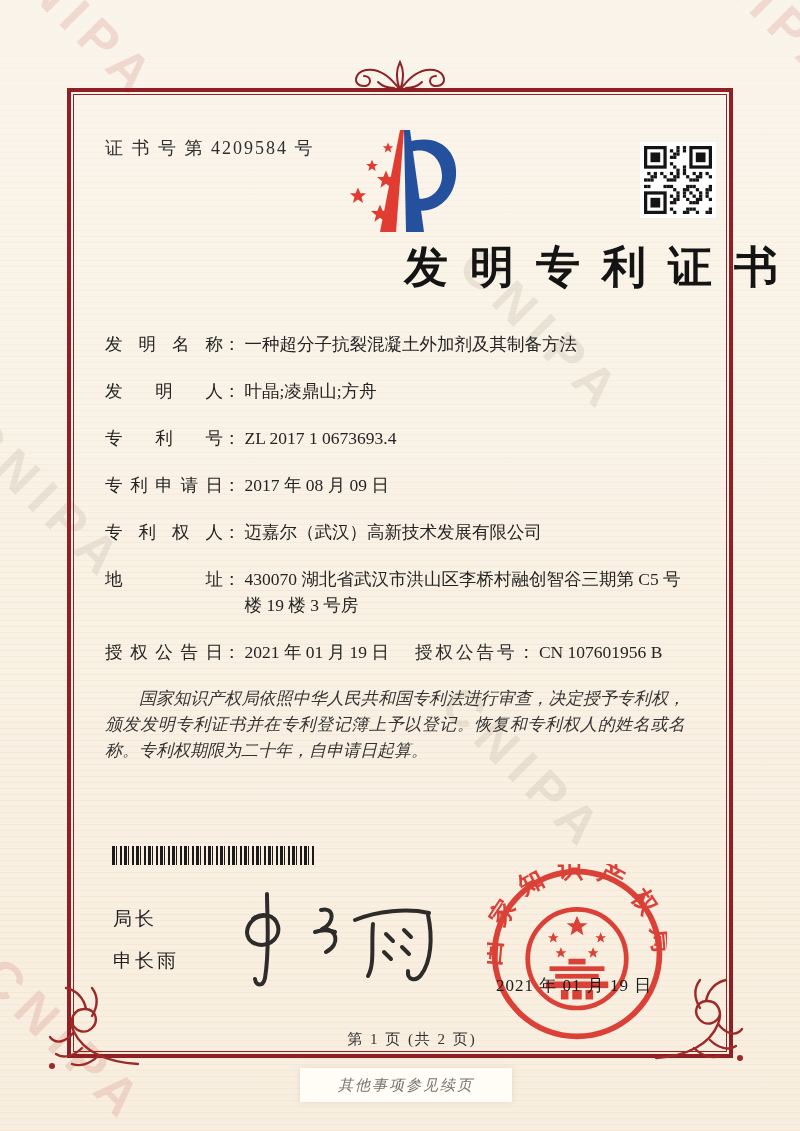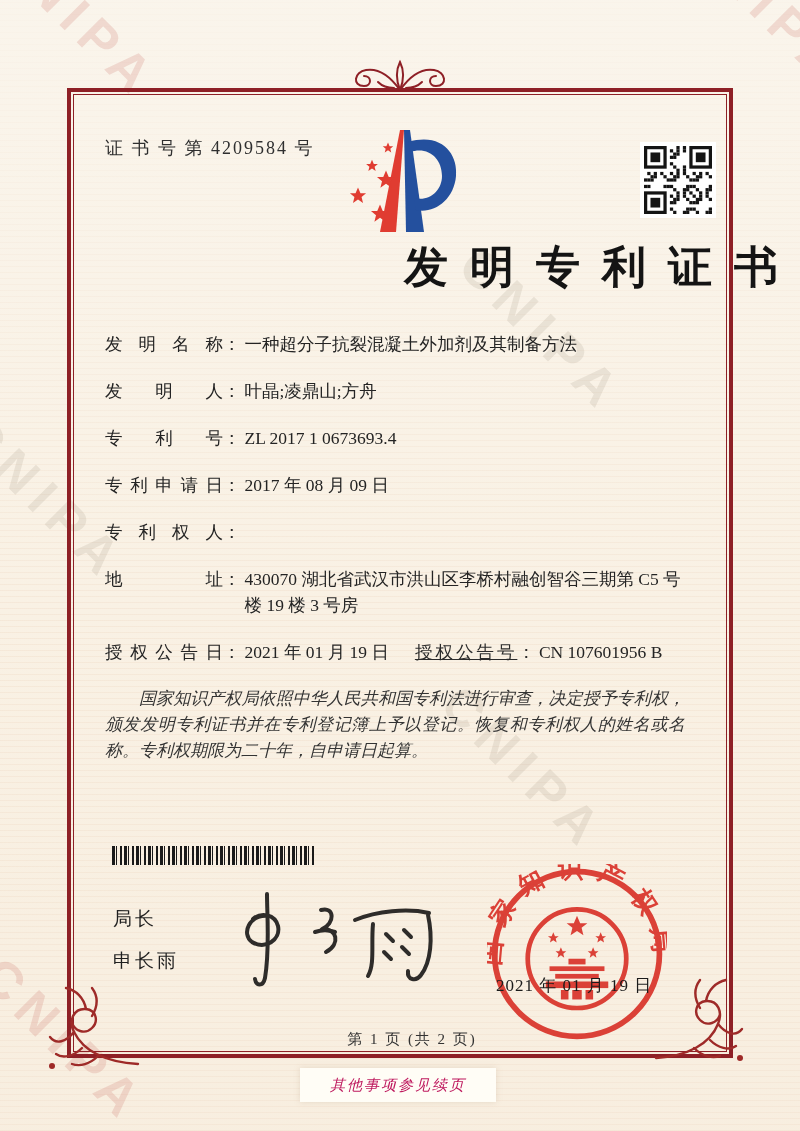--- a/index.html
+++ b/index.html
@@ -19,33 +19,33 @@
   .abs{position:absolute;}
   #cert-no{left:105px;top:136px;font-size:18px;letter-spacing:2px;color:#2f2f2f;}
   #title{left:0;top:238px;width:100%;text-align:right;font-size:44px;font-weight:600;
          letter-spacing:22px;text-indent:22px;color:#141414;}
   #content{left:105px;top:331px;width:580px;font-size:17.5px;line-height:26px;}
   .frow{display:flex;margin-bottom:21px;align-items:flex-start;}
   .flabel{flex:none;display:inline-block;width:118px;text-align:justify;text-align-last:justify;color:#242424;}
   .fcolon{flex:none;padding:0 4px 0 0;}
   .fvalue{white-space:pre-line;color:#242424;}
   .grant-group{margin-left:26px;display:flex;}
-  .glabel{flex:none;letter-spacing:3px;text-decoration:underline;}
+  .glabel{flex:none;letter-spacing:3px;}
   #paras{margin-top:14px;font-size:17px;line-height:26px;font-style:italic;color:#333;}
   #paras p{margin:0 0 4px 0;text-indent:2em;text-align:justify;}
   #barcode-wrap{left:112px;top:846px;width:206px;height:19px;}
   #sign-labels{left:113px;top:899px;font-family:Liberation Mono, monospace;font-size:19px;
                letter-spacing:3px;color:#1f1f1f;line-height:42px;}
   #signature{left:225px;top:886px;}
   #seal{left:487px;top:864px;}
   #seal-date{left:496px;top:974px;font-size:17px;letter-spacing:1px;color:#1b1b1b;z-index:5;}
   #page-foot{left:0;top:1030px;width:100%;text-align:center;font-size:15px;letter-spacing:2px;color:#333;padding-left:12px;}
-  #note-box{left:300px;top:1068px;width:196px;height:34px;background:#fffdf6;
+  #note-box{left:300px;top:1068px;width:212px;height:34px;background:#fffdf6;
             text-align:center;line-height:34px;font-size:15px;font-style:italic;
-            letter-spacing:2px;color:#be185d;box-shadow:0 0 6px rgba(180,150,120,.25);}
+            letter-spacing:2px;color:#737373;box-shadow:0 0 6px rgba(180,150,120,.25);}
   #qr{left:640px;top:142px;width:68px;height:68px;background:#fff;padding:4px;}
   #logo{left:342px;top:126px;}
   .orn{color:#8e2026;}
   svg{display:block;}
 </style>
 </head>
 <body>
 <div id="page">
 
   <span class="wm pink" style="left:-28px;top:-14px;">CNIPA</span>
@@ -231,20 +231,21 @@
       <span class="fvalue">ZL 2017 1 0673693.4</span>
     </div>
     <div class="frow">
       <span class="flabel">专利申请日</span>
         <span class="fcolon">：</span>
       <span class="fvalue">2017 年 08 月 09 日</span>
     </div>
     <div class="frow">
       <span class="flabel">专利权人</span>
         <span class="fcolon">：</span>
+      <span class="fvalue">迈嘉尔（武汉）高新技术发展有限公司</span>
     </div>
     <div class="frow">
       <span class="flabel">地址</span>
         <span class="fcolon">：</span>
       <span class="fvalue">430070  湖北省武汉市洪山区李桥村融创智谷三期第 C5 号
 楼 19 楼 3 号房</span>
     </div>
     <div class="frow">
       <span class="flabel">授权公告日</span>
         <span class="fcolon">：</span>

